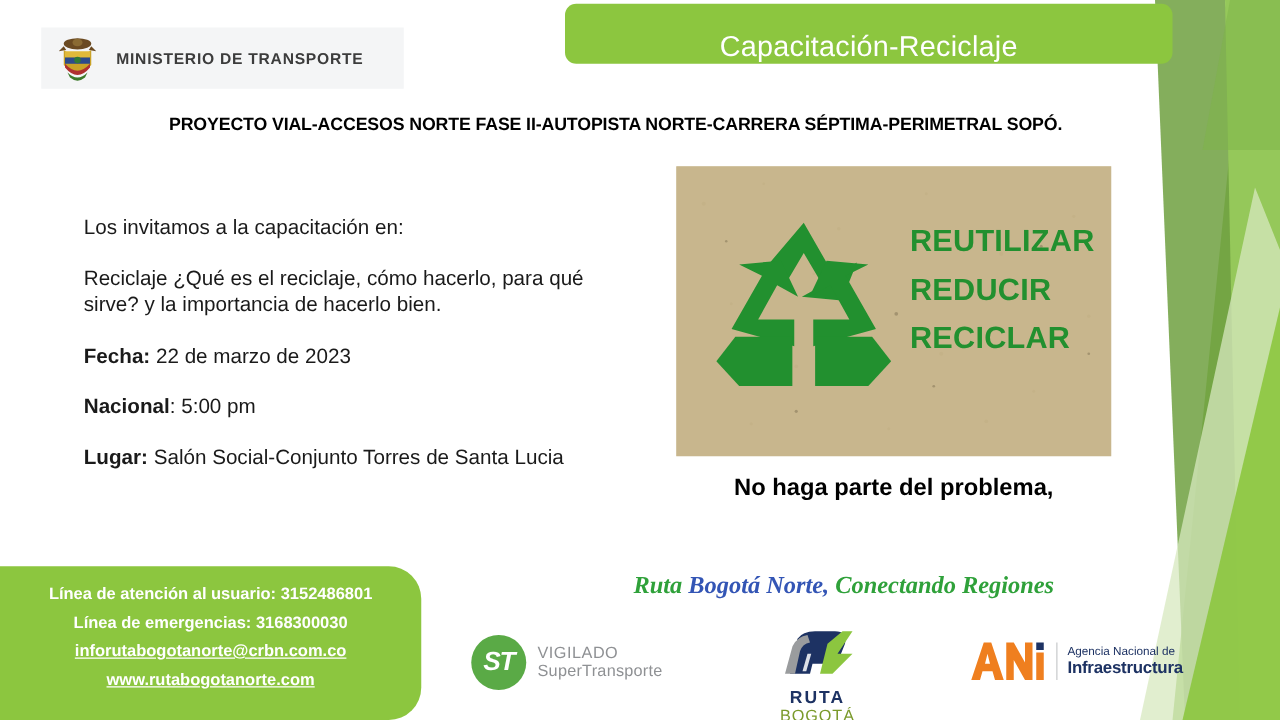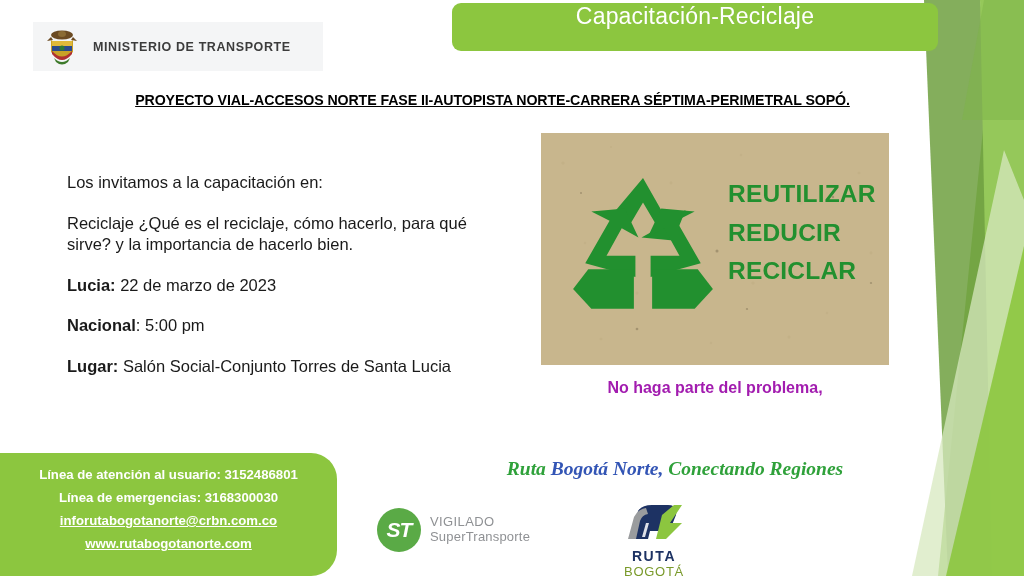--- a/index.html
+++ b/index.html
@@ -22,28 +22,28 @@
   }
   .coat{width:34px;height:40px;margin-left:12px;flex:0 0 auto;}
   .min-logo-text{
     margin-left:14px;font-size:12.5px;font-weight:bold;color:#3c3c3c;
     letter-spacing:.6px;white-space:nowrap;
   }
 
   .banner{
     position:absolute;left:452px;top:3px;width:486px;height:48px;
     background:#8cc63f;border-radius:9px;
-    display:flex;align-items:flex-start;justify-content:center;
+    display:flex;align-items:flex-end;justify-content:center;
   }
   .banner-text{color:#ffffff;font-size:23px;letter-spacing:.2px;}
 
   .project-title{
     position:absolute;left:0;top:92px;width:985px;
     text-align:center;font-size:14.2px;font-weight:bold;color:#000;
-    text-decoration:underline;letter-spacing:-0.1px;white-space:nowrap;
+    letter-spacing:-0.1px;white-space:nowrap;
   }
 
   
   .body-col{position:absolute;left:67px;top:172px;width:432px;color:#1a1a1a;}
   .p{font-size:16.5px;line-height:1.28;margin:0 0 20px 0;}
   .p.tight{margin-bottom:19px;}
   .p b{font-weight:bold;}
   .p.justify{text-align:justify;}
 
   
@@ -55,21 +55,21 @@
   .pic .sym{position:absolute;left:26px;top:36px;width:152px;height:152px;}
   .pic .words{
     position:absolute;left:187px;top:42px;width:150px;
     color:#22902f;font-weight:bold;font-size:24.5px;line-height:1.58;
     letter-spacing:.2px;
   }
   .pic .words div{white-space:nowrap;}
 
   .pic-caption{
     position:absolute;left:541px;top:372px;width:348px;
-    text-align:center;font-size:16px;font-weight:bold;color:#a21caf;
+    text-align:center;font-size:19px;font-weight:bold;color:#000000;
     line-height:1.95;
   }
 
   
   .slogan{
     position:absolute;left:440px;top:458px;width:470px;text-align:center;
     font-family:"Liberation Serif", serif;
     font-size:19.5px;font-weight:bold;white-space:nowrap;font-style:italic;
   }
   .slogan .g{color:#2fa13a;}
@@ -147,21 +147,21 @@
   <div class="banner">
     <span class="banner-text">Capacitación-Reciclaje</span>
   </div>
 
   <div class="project-title">PROYECTO VIAL-ACCESOS NORTE FASE II-AUTOPISTA NORTE-CARRERA SÉPTIMA-PERIMETRAL SOPÓ.</div>
 
   <div class="body-col">
     <p class="p">Los invitamos a la capacitación en:</p>
     <p class="p">Reciclaje ¿Qué es el reciclaje, cómo hacerlo, para qué sirve? y la importancia de hacerlo bien.</p>
     <p class="p tight">
-      <b>Lucia:</b><span> 22 de marzo de 2023</span>
+      <b>Fecha:</b><span> 22 de marzo de 2023</span>
     </p>
     <p class="p tight">
       <b>Nacional</b><span>: 5:00 pm</span>
     </p>
     <p class="p justify">
       <b>Lugar:</b><span> Salón Social-Conjunto Torres de Santa Lucia</span>
     </p>
   </div>
 
   <div class="pic">
@@ -239,14 +239,29 @@
     <svg class="mark" viewBox="0 0 84 40">
       <path d="M20 36 L26 8 Q30 2 40 2 L56 2 Q66 2 64 12 L60 22 Q58 28 50 28 L38 28 L36 36 Z" fill="#1d3263"></path>
       <path d="M44 36 L50 12 L62 2 L70 2 L58 20 L70 20 L54 36 Z" fill="#8cc63f"></path>
       <path d="M16 36 L22 14 Q26 6 34 5 L36 11 Q30 12 28 18 L24 36 Z" fill="#9a9c9e"></path>
       <path d="M30 34 L34 20 L37 20 L33 34 Z" fill="#ffffff" opacity="0.85"></path>
     </svg>
     <div class="n1">RUTA</div>
     <div class="n2">BOGOTÁ NORTE</div>
   </div>
 
+  <div class="logo-ani">
+    <svg class="ani-mark" viewBox="0 0 62 34">
+      <g fill="#ef7f1f">
+        <path d="M2 32 L12 2 L18 2 L28 32 L21 32 L19 25 L11 25 L9 32 Z M13 19 L17 19 L15 11 Z"></path>
+        <path d="M30 32 L30 2 L36 2 L45 18 L45 2 L51 2 L51 32 L45 32 L36 16 L36 32 Z"></path>
+        <rect x="54" y="10" width="6" height="22"></rect>
+      </g>
+      <rect x="54" y="2" width="6" height="6" fill="#1d3263"></rect>
+    </svg>
+    <div class="ani-div"></div>
+    <div class="ani-words">
+      <div class="a1">Agencia Nacional de</div>
+      <div class="a2">Infraestructura</div>
+    </div>
+  </div>
 
 </div>
 
 </body></html>

